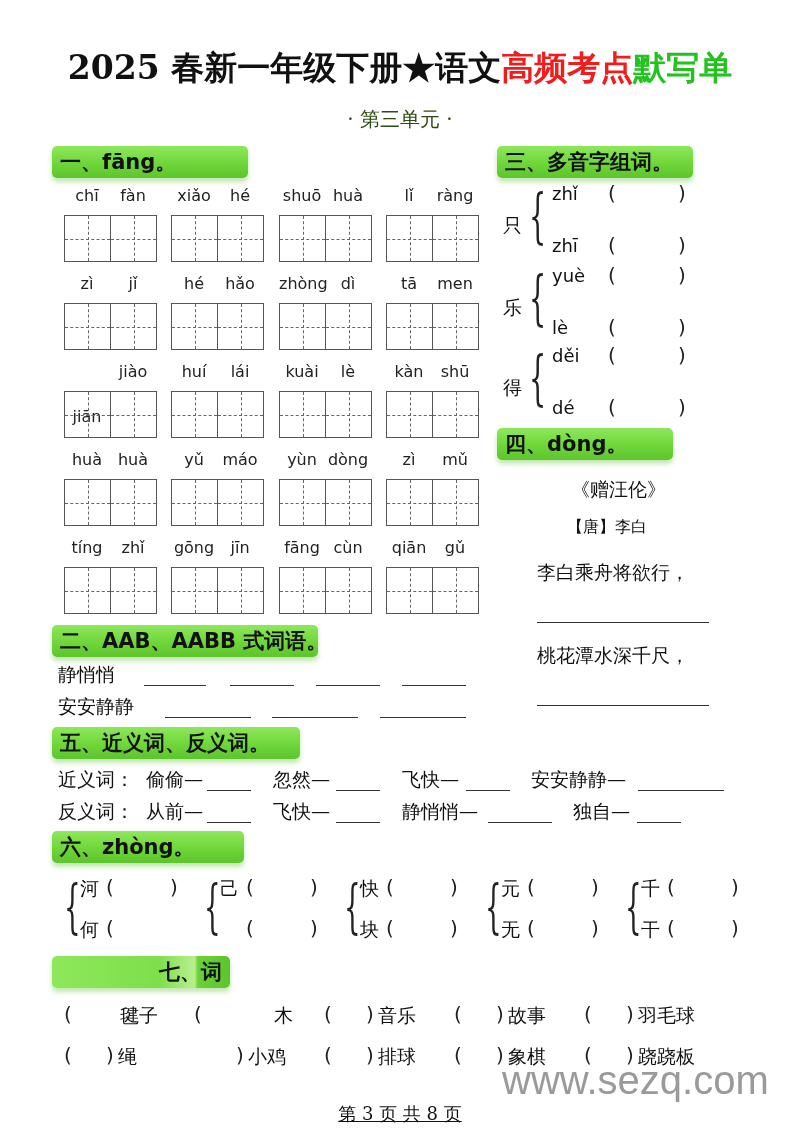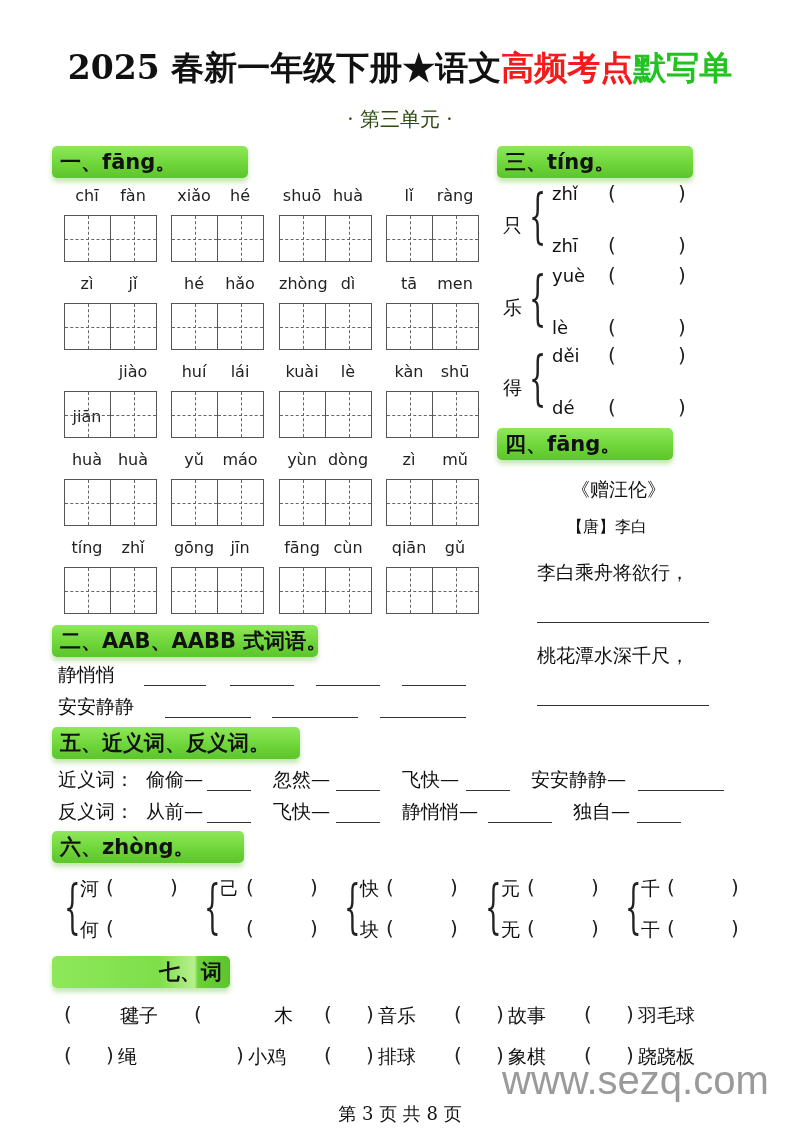--- a/index.html
+++ b/index.html
@@ -165,21 +165,21 @@
 <div class="abs txt" style="left:58px;top:662px;">静悄悄</div>
 <div class="abs line" style="left:144px;top:668px;width:62px;"></div>
 <div class="abs line" style="left:230px;top:668px;width:64px;"></div>
 <div class="abs line" style="left:316px;top:668px;width:64px;"></div>
 <div class="abs line" style="left:402px;top:668px;width:64px;"></div>
 <div class="abs txt" style="left:58px;top:694px;">安安静静</div>
 <div class="abs line" style="left:165px;top:700px;width:86px;"></div>
 <div class="abs line" style="left:272px;top:700px;width:86px;"></div>
 <div class="abs line" style="left:380px;top:700px;width:86px;"></div>
 
-<div class="abs sec-head" style="left:497px;top:146px;width:196px;">三、tíng。</div>
+<div class="abs sec-head" style="left:497px;top:146px;width:196px;">三、多音字组词。</div>
 <div id="s3">
     <div class="abs txt" style="left:503px;top:213px;font-size:19px;">只</div>
     <div class="abs brace" style="left:529px;top:175px;font-size:60px;line-height:80px;transform:scaleX(0.45);transform-origin:left;">{</div>
     <div class="abs pinyin" style="left:552px;top:183px;">zhǐ</div>
     <div class="abs paren" style="left:608px;top:181px;">(</div>
     <div class="abs" style="left:624px;top:183px;width:54px;height:22px;"></div>
     <div class="abs paren" style="left:678px;top:181px;">)</div>
     <div class="abs pinyin" style="left:552px;top:235px;">zhī</div>
     <div class="abs paren" style="left:608px;top:233px;">(</div>
     <div class="abs" style="left:624px;top:235px;width:54px;height:22px;"></div>
@@ -199,21 +199,21 @@
     <div class="abs pinyin" style="left:552px;top:345px;">děi</div>
     <div class="abs paren" style="left:608px;top:343px;">(</div>
     <div class="abs" style="left:624px;top:345px;width:54px;height:22px;"></div>
     <div class="abs paren" style="left:678px;top:343px;">)</div>
     <div class="abs pinyin" style="left:552px;top:397px;">dé</div>
     <div class="abs paren" style="left:608px;top:395px;">(</div>
     <div class="abs" style="left:624px;top:397px;width:54px;height:22px;"></div>
     <div class="abs paren" style="left:678px;top:395px;">)</div>
   </div>
 
-<div class="abs sec-head" style="left:497px;top:428px;width:176px;">四、fāng。</div>
+<div class="abs sec-head" style="left:497px;top:428px;width:176px;">四、dòng。</div>
 <div class="abs txt" style="left:571px;top:477px;font-size:19px;">《赠汪伦》</div>
 <div class="abs txt" style="left:567px;top:517px;font-size:16px;">【唐】李白</div>
 <div class="abs txt" style="left:537px;top:560px;font-size:19px;">李白乘舟将欲行，</div>
 <div class="abs line" style="left:537px;top:605px;width:172px;"></div>
 <div class="abs txt" style="left:537px;top:643px;font-size:19px;">桃花潭水深千尺，</div>
 <div class="abs line" style="left:537px;top:688px;width:172px;"></div>
 
 <div class="abs sec-head" style="left:52px;top:727px;width:248px;">五、近义词、反义词。</div>
 <div class="abs txt" style="left:58px;top:767px;">近义词：</div>
 <div class="abs txt" style="left:146px;top:767px;">偷偷—</div>
@@ -322,13 +322,13 @@
     <div class="abs paren" style="left:496px;top:1043px;">)</div>
     <div class="abs txt" style="left:508px;top:1044px;">象棋</div>
     <div class="abs paren" style="left:584px;top:1043px;">(</div>
     <div class="abs" style="left:596px;top:1044px;width:28px;height:22px;"></div>
     <div class="abs paren" style="left:626px;top:1043px;">)</div>
     <div class="abs txt" style="left:638px;top:1044px;">跷跷板</div>
   </div>
 
 <div class="abs watermark" style="left:502px;top:1058px;">www.sezq.com</div>
 
-<div class="abs txt" style="left:0;width:800px;text-align:center;top:1102px;font-size:18px;">第 3 页 共 8 页</div>
+<div class="abs txt" style="left:0;width:800px;text-align:center;top:1102px;font-size:18px;text-decoration:underline;">第 3 页 共 8 页</div>
 
 </body></html>

